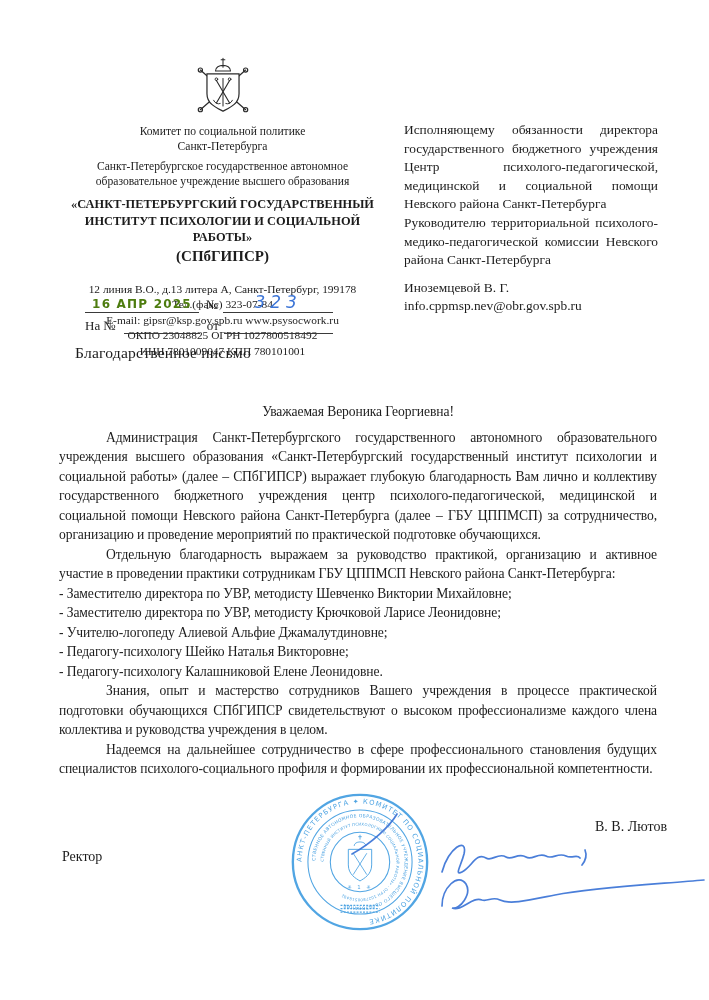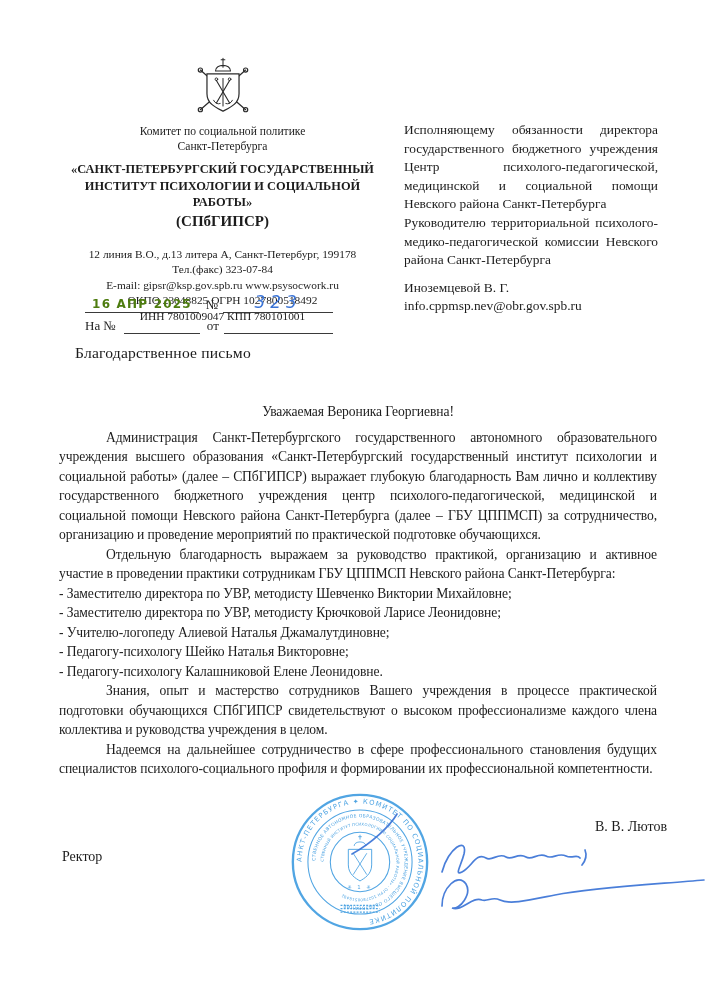--- a/index.html
+++ b/index.html
@@ -70,20 +70,24 @@
         <path d="M45 25 V54" stroke-width="1.1"></path>
         <path d="M35 48 q2.5 5 7 3.5 M55 48 q-2.5 5 -7 3.5" stroke-width="1"></path>
         <circle cx="38" cy="25.7" r="1.4" stroke-width="1"></circle>
           <circle cx="52" cy="25.7" r="1.4" stroke-width="1"></circle>
       </g>
     </svg>
     <div class="lh-committee">
       <div class="lh-small">Комитет по социальной политике</div>
       <div class="lh-small">Санкт-Петербурга</div>
     </div>
+    <div class="lh-orgtype">
+      <div class="lh-small">Санкт-Петербургское государственное автономное</div>
+      <div class="lh-small">образовательное учреждение высшего образования</div>
+    </div>
     <div class="lh-bold">«САНКТ-ПЕТЕРБУРГСКИЙ ГОСУДАРСТВЕННЫЙ</div>
     <div class="lh-bold" style="margin-top:0;">ИНСТИТУТ ПСИХОЛОГИИ И СОЦИАЛЬНОЙ РАБОТЫ»</div>
     <div class="lh-abbr">(СПбГИПСР)</div>
     <div class="lh-contact lh-addr">12 линия В.О., д.13 литера А, Санкт-Петербург, 199178</div>
     <div class="lh-contact">Тел.(факс) 323-07-84</div>
     <div class="lh-contact">E-mail: gipsr@ksp.gov.spb.ru  www.psysocwork.ru</div>
     <div class="lh-contact">ОКПО 23048825  ОГРН 1027800518492</div>
     <div class="lh-contact">ИНН 7801009047  КПП 780101001</div>
   </div>
 
@@ -113,21 +117,21 @@
   </div>
 
   <div class="doc-type">Благодарственное письмо</div>
 
   <div class="body-block">
     <p class="salutation">Уважаемая Вероника Георгиевна!</p>
     <p class="para">Администрация Санкт-Петербургского государственного автономного образовательного учреждения высшего образования «Санкт-Петербургский государственный институт психологии и социальной работы» (далее – СПбГИПСР) выражает глубокую благодарность Вам лично и коллективу государственного бюджетного учреждения центр психолого-педагогической, медицинской и социальной помощи Невского района Санкт-Петербурга (далее – ГБУ ЦППМСП) за сотрудничество, организацию и проведение мероприятий по практической подготовке обучающихся.</p>
     <p class="para">Отдельную благодарность выражаем за руководство практикой, организацию и активное участие в проведении практики сотрудникам ГБУ ЦППМСП Невского района Санкт-Петербурга:</p>
     <div class="list-item">- Заместителю директора по УВР, методисту Шевченко Виктории Михайловне;</div>
     <div class="list-item">- Заместителю директора по УВР, методисту Крючковой Ларисе Леонидовне;</div>
-    <div class="list-item">- Учителю-логопеду Алиевой Наталья Джамалутдиновне;</div>
+    <div class="list-item">- Учителю-логопеду Алиевой Альфие Джамалутдиновне;</div>
     <div class="list-item">- Педагогу-психологу Шейко Наталья Викторовне;</div>
     <div class="list-item">- Педагогу-психологу Калашниковой Елене Леонидовне.</div>
     <p class="para">Знания, опыт и мастерство сотрудников Вашего учреждения в процессе практической подготовки обучающихся СПбГИПСР свидетельствуют о высоком профессионализме каждого члена коллектива и руководства учреждения в целом.</p>
     <p class="para">Надеемся на дальнейшее сотрудничество в сфере профессионального становления будущих специалистов психолого-социального профиля и формировании их профессиональной компетентности.</p>
   </div>
 
   <svg class="seal-svg" width="146" height="146" viewBox="0 0 150 150" aria-hidden="true">
     <defs>
       <path id="ringO" d="M75,75 m-60,0 a60,60 0 1,1 120,0 a60,60 0 1,1 -120,0"></path>
       <path id="ringM" d="M75,75 m-46,0 a46,46 0 1,1 92,0 a46,46 0 1,1 -92,0"></path>

